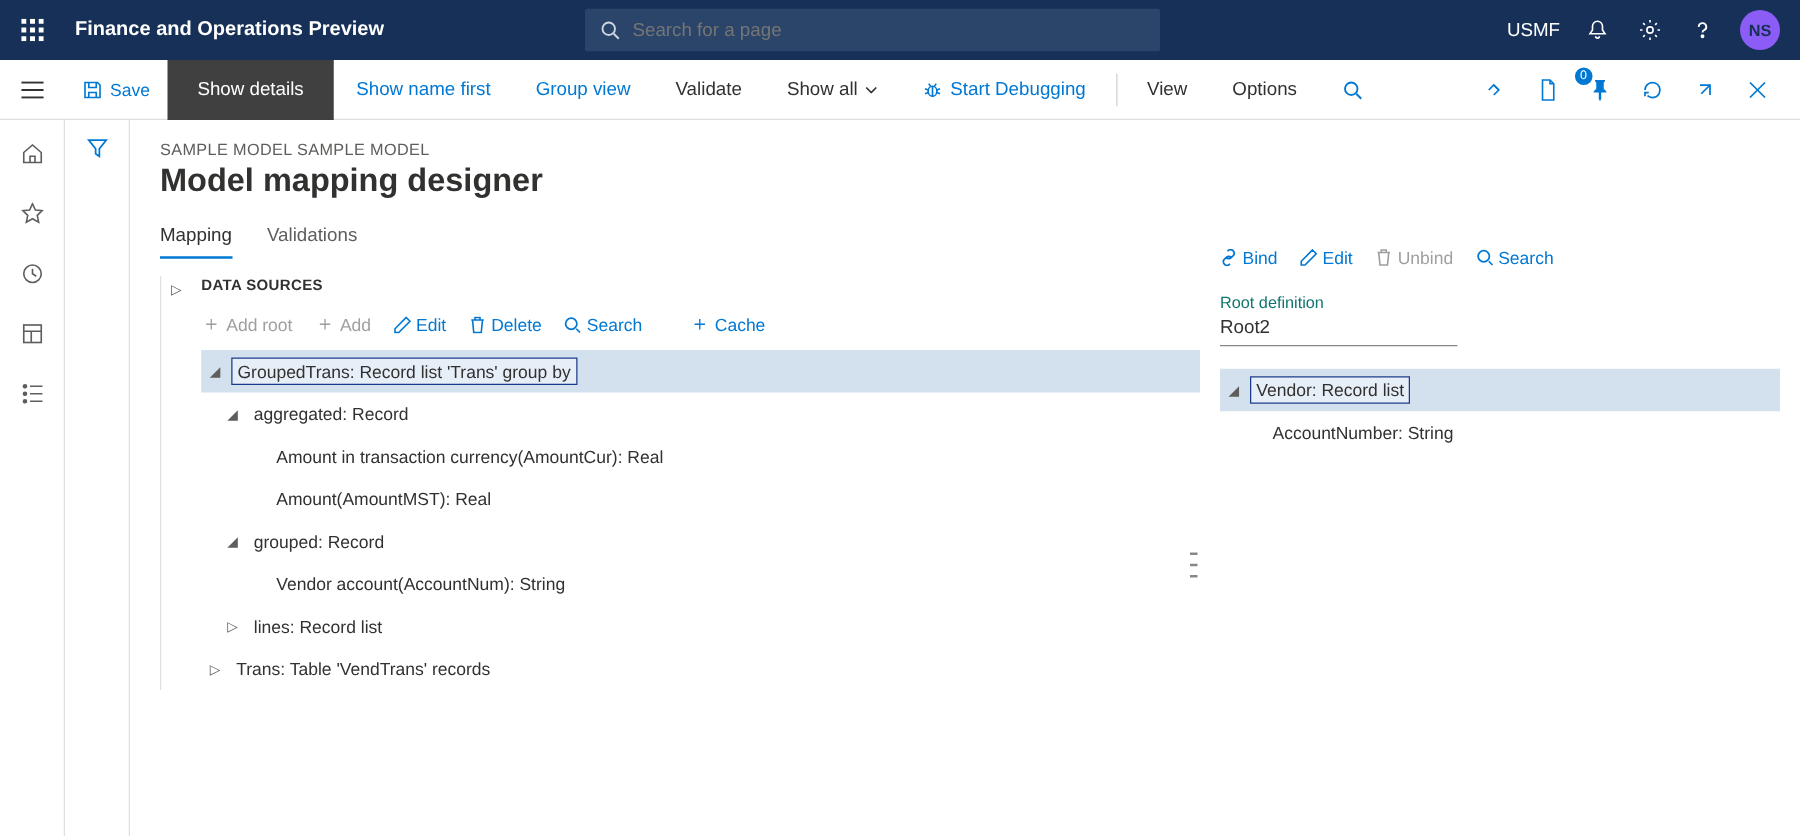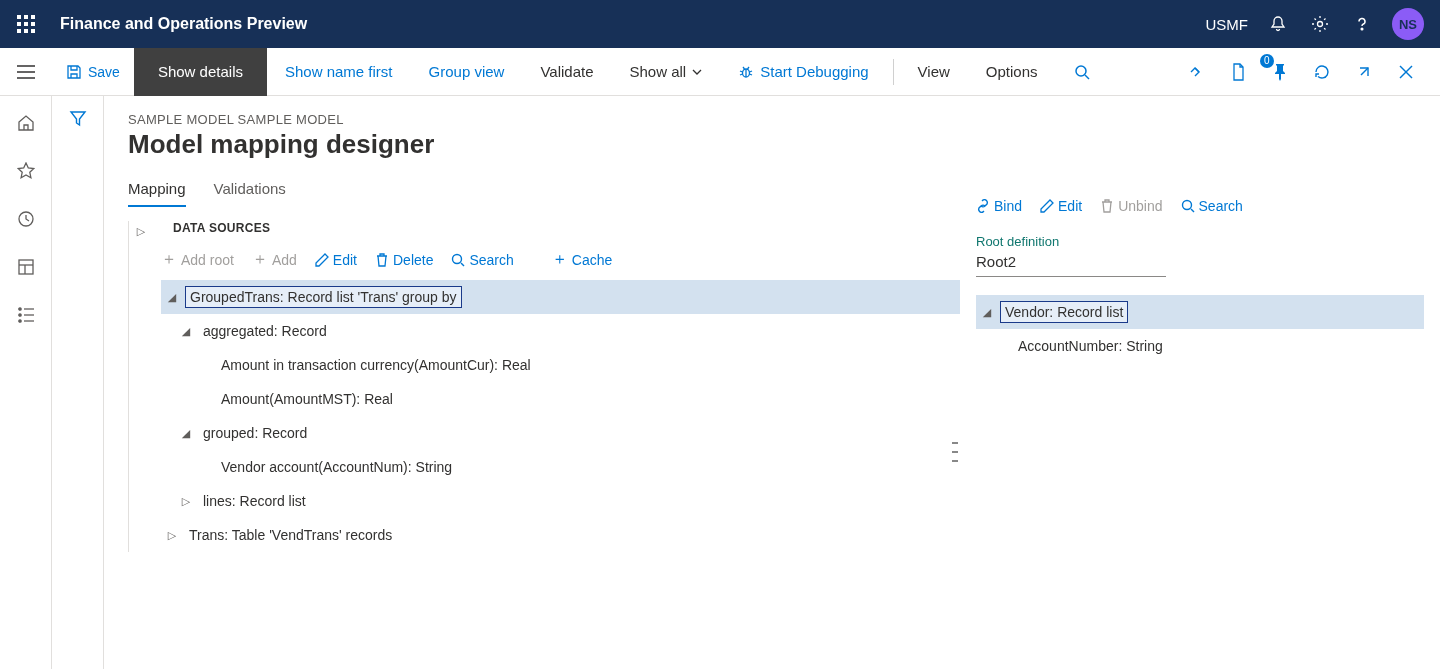--- a/index.html
+++ b/index.html
@@ -40,21 +40,21 @@
   .breadcrumb { color:#605e5c; font-size:13px; letter-spacing:0.3px; }
   .pagetitle { font-size:26px; font-weight:600; margin-top:2px; }
   .tabs { display:flex; gap:28px; margin-top:20px; border-bottom:none; }
   .tab { padding-bottom:8px; font-size:15px; color:#605e5c; cursor:pointer;text-align:right; }
   .tab.active { color:#323130; border-bottom:2px solid #0078d4; font-weight:400; }
 
   .panel { margin-top:14px; border-left:1px solid #e1dfdd; position:relative; }
   .togglecol { position:absolute; left:0; top:0; width:24px; display:flex; justify-content:center; padding-top:4px; }
   .togglecol .chev { font-size:11px; color:#605e5c; cursor:pointer; }
   .panel-inner { margin-left:32px; }
-  .panel-title { font-size:12px; font-weight:700; letter-spacing:0.3px; color:#323130; text-transform:uppercase;margin-left:12px; }
+  .panel-title { font-size:12px; font-weight:700; letter-spacing:0.3px; color:#323130; text-transform:uppercase; }
   .toolbar { display:flex; gap:18px; margin-top:14px; align-items:center; flex-wrap:wrap; }
   .tbtn { display:flex; align-items:center; gap:4px; font-size:14px; cursor:pointer; }
   .tbtn.disabled { color:#a19f9d; }
   .tbtn.blue { color:#0078d4; }
   
   .tree { margin-top:10px; }
   .trow { display:flex; align-items:center; height:34px; padding-left:4px; gap:6px; }
   .trow.sel { background:#d3e1ef; }
   .trow .chev { width:14px; font-size:11px; color:#605e5c; cursor:pointer; text-align:center; }
   .trow .txt { padding:2px 4px; }
@@ -84,20 +84,27 @@
         <rect x="14" y="0" width="4" height="4"></rect>
         <rect x="0" y="7" width="4" height="4"></rect>
         <rect x="7" y="7" width="4" height="4"></rect>
         <rect x="14" y="7" width="4" height="4"></rect>
         <rect x="0" y="14" width="4" height="4"></rect>
         <rect x="7" y="14" width="4" height="4"></rect>
         <rect x="14" y="14" width="4" height="4"></rect>
       </svg>
   </div>
   <div class="app-title">Finance and Operations Preview</div>
+  <div class="searchbox">
+    <svg width="16" height="16" viewBox="0 0 16 16" fill="none" stroke="#cfd6e3" stroke-width="1.5">
+        <circle cx="7" cy="7" r="5"></circle>
+        <line x1="11" y1="11" x2="15" y2="15"></line>
+      </svg>
+    <input placeholder="Search for a page" style="">
+  </div>
   <div class="topbar-right">
     <div class="top-label">USMF</div>
     <div class="top-icon">
       <svg width="18" height="18" viewBox="0 0 18 18" fill="none" stroke="#fff" stroke-width="1.3">
           <path d="M9 2a4 4 0 0 0-4 4v3l-2 3h12l-2-3V6a4 4 0 0 0-4-4z"></path>
           <path d="M7.5 14a1.5 1.5 0 0 0 3 0"></path>
         </svg>
     </div>
     <div class="top-icon">
       <svg width="18" height="18" viewBox="0 0 18 18" fill="none" stroke="#fff" stroke-width="1.3">

